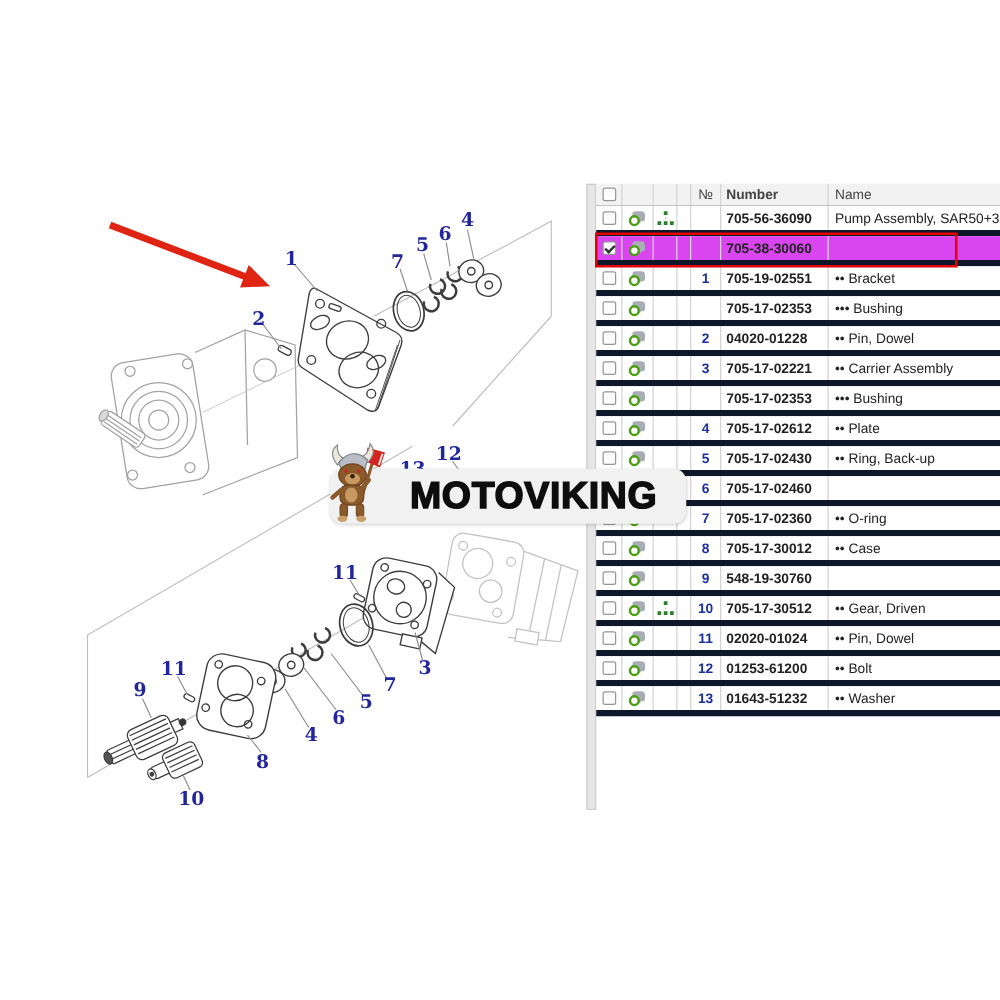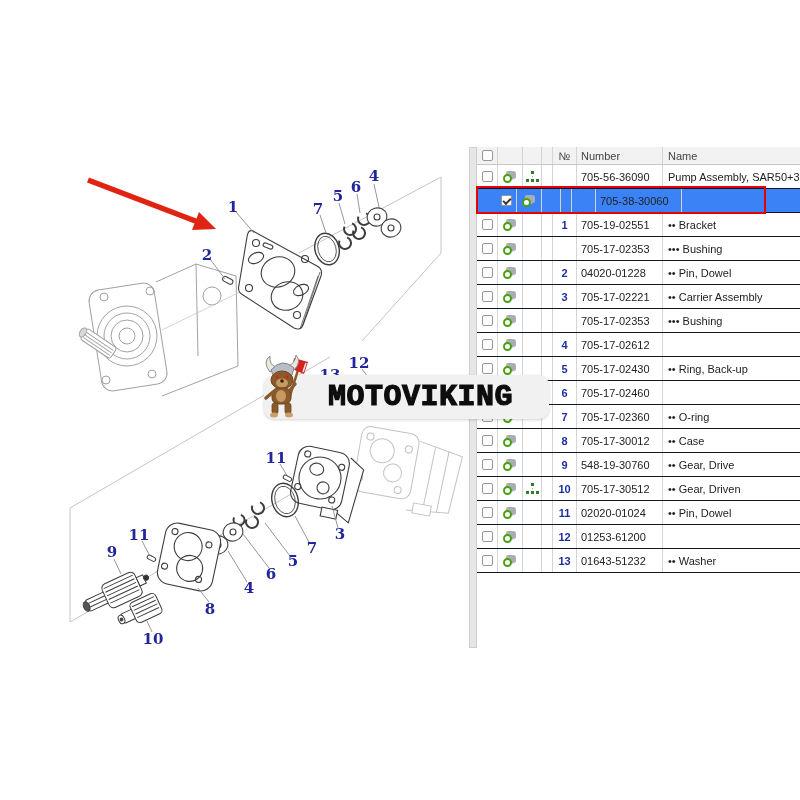--- a/index.html
+++ b/index.html
@@ -10,29 +10,29 @@
   #diagram{position:absolute;left:0;top:0;z-index:1;}
   .callout{font-family:"DejaVu Serif",serif;font-weight:bold;font-size:15px;fill:#23269b;}
   
   #gutter{position:absolute;left:469px;top:147px;width:8px;height:501px;
           background:#e6e6e6;border:1px solid #cfcfcf;z-index:2;}
   
   #table-panel{position:absolute;left:477px;top:147px;width:323px;z-index:3;
                font-size:11px;color:#222;}
   .thead{display:flex;height:18px;background:#f2f2f2;border-bottom:1px solid #c6c6c6;
          color:#444;}
-  .row{display:flex;height:24px;border-bottom:1px solid #0f172a;background:#fff;}
-  .row.sel{background:#3b82f6;padding-left:19px;}
+  .row{display:flex;height:24px;border-bottom:5px solid #0f172a;background:#fff;}
+  .row.sel{background:#d946ef;}
   .cell{display:flex;align-items:center;border-right:1px solid #d4d4d4;height:100%;}
   .c-cb{width:21px;justify-content:center;}
   .c-i1{width:25px;justify-content:center;}
   .c-i2{width:19px;justify-content:center;}
   .c-sp{width:11px;}
   .c-no{width:24px;justify-content:center;color:#1b2f9e;font-weight:bold;}
-  .c-num{width:86px;padding-left:4px;}
+  .c-num{width:86px;padding-left:4px;font-weight:bold;}
   .c-name{flex:1;padding-left:5px;border-right:none;overflow:hidden;white-space:nowrap;}
   .thead .c-no{color:#444;font-weight:normal;justify-content:center;}
   
   .cb{width:11px;height:11px;border:1px solid #979797;border-radius:2px;background:#fdfdfd;}
   .cb.checked::after{content:"";display:block;width:6px;height:3px;margin:2px 0 0 1px;
       border-left:2px solid #333;border-bottom:2px solid #333;transform:rotate(-45deg);}
   
   .ic-cart{position:relative;width:15px;height:13px;}
   .ic-cart::before{content:"";position:absolute;left:3px;top:1px;width:10px;height:8px;
       background:#a9aeb6;border-radius:2px 3px 2px 2px;
@@ -46,21 +46,21 @@
   .ic-tree::after{content:"";position:absolute;left:0;bottom:1px;width:3px;height:3px;
       background:#2f7d2f;box-shadow:5px 0 0 #2f7d2f,10px 0 0 #2f7d2f,5px -4px 0 -1px #8fb98f;}
   
   #sel-highlight{position:absolute;left:476px;top:186px;width:290px;height:28px;
       border:2px solid #e60000;z-index:6;pointer-events:none;}
   
   #watermark{position:absolute;left:258px;top:352px;width:300px;height:70px;z-index:30;}
   #wm-pill{position:absolute;left:6px;top:23px;width:285px;height:44px;background:#f1f1f1;
       border-radius:10px;box-shadow:0 1px 3px rgba(0,0,0,.18);}
   #wm-text{position:absolute;left:70px;top:23px;width:220px;height:44px;line-height:44px;
-      font-family:Liberation Mono, monospace;font-weight:800;font-size:30px;
+      font-family:Liberation Sans, sans-serif;font-weight:800;font-size:30px;
       letter-spacing:.5px;color:#0d0d0d;-webkit-text-stroke:1.2px #0d0d0d;}
   #wm-mascot{position:absolute;left:0;top:0;}
 </style>
 </head>
 <body>
 
 <div id="stage">
 
   <svg id="diagram" width="480" height="800" viewBox="0 0 480 800">
 
@@ -393,20 +393,21 @@
       <div class="cell c-cb">
           <span class="cb"></span>
         </div>
       <div class="cell c-i1">
           <span class="ic-cart"></span>
         </div>
       <div class="cell c-i2"></div>
         <div class="cell c-sp"></div>
       <div class="cell c-no">4</div>
       <div class="cell c-num">705-17-02612</div>
+      <div class="cell c-name">•• Plate</div>
     </div>
 
     <div class="row">
       <div class="cell c-cb">
           <span class="cb"></span>
         </div>
       <div class="cell c-i1">
           <span class="ic-cart"></span>
         </div>
       <div class="cell c-i2"></div>
@@ -461,21 +462,20 @@
       <div class="cell c-cb">
           <span class="cb"></span>
         </div>
       <div class="cell c-i1">
           <span class="ic-cart"></span>
         </div>
       <div class="cell c-i2"></div>
         <div class="cell c-sp"></div>
       <div class="cell c-no">9</div>
       <div class="cell c-num">548-19-30760</div>
-      <div class="cell c-name">•• Gear, Drive</div>
     </div>
 
     <div class="row">
       <div class="cell c-cb">
           <span class="cb"></span>
         </div>
       <div class="cell c-i1">
           <span class="ic-cart"></span>
         </div>
       <div class="cell c-i2">
@@ -505,20 +505,21 @@
       <div class="cell c-cb">
           <span class="cb"></span>
         </div>
       <div class="cell c-i1">
           <span class="ic-cart"></span>
         </div>
       <div class="cell c-i2"></div>
         <div class="cell c-sp"></div>
       <div class="cell c-no">12</div>
       <div class="cell c-num">01253-61200</div>
+      <div class="cell c-name">•• Bolt</div>
     </div>
 
     <div class="row">
       <div class="cell c-cb">
           <span class="cb"></span>
         </div>
       <div class="cell c-i1">
           <span class="ic-cart"></span>
         </div>
       <div class="cell c-i2"></div>

